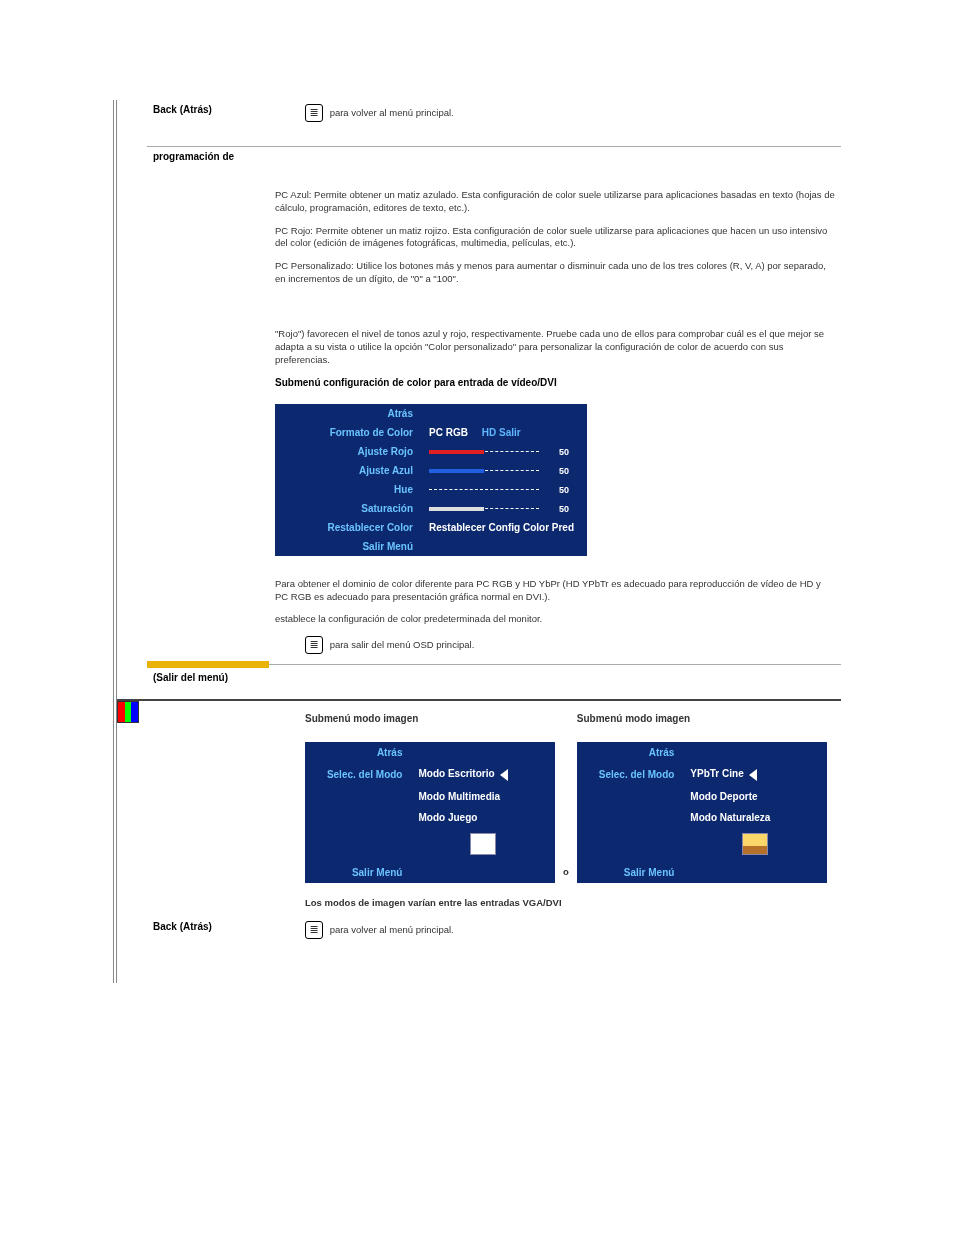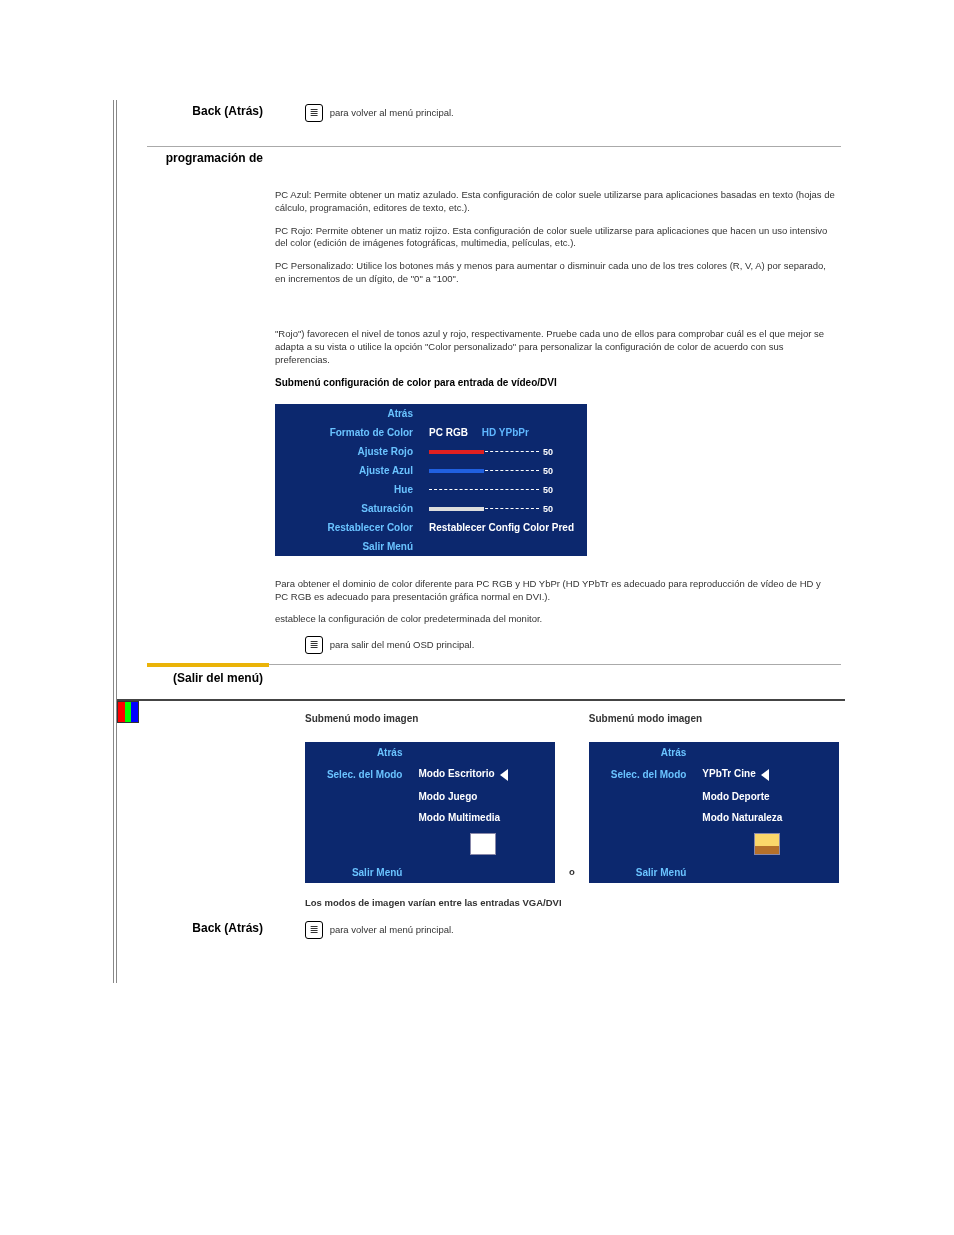--- a/index.html
+++ b/index.html
@@ -28,23 +28,22 @@
     border-collapse: collapse;
   }
   .inner-table > tbody > tr > td {
     vertical-align: top;
     padding: 4px 6px;
     border: none;
   }
   .label-cell {
     border-left: 4px double #888;
     width: 110px;
-    text-align: right;
-    font-weight: bold;
-    font-size: 12px;
+    font-weight: bold;
+    font-size: 10px;
     color: #000;
     padding-right: 8px;
   }
   .content-cell {
     border-left: 4px double #888;
     width: 560px;
     font-size: 9.5px;
     color: #333;
     padding-left: 8px;
     padding-right: 0;
@@ -112,21 +111,21 @@
     left: 0; top: 2px;
     height: 4px;
     width: 50%;
   }
   .fill-red   { background: #e02020; }
   .fill-green { background: #20b020; }
   .fill-blue  { background: #2060e0; }
   .fill-white { background: #ddd; }
   .slider-num {
     display: inline-block;
-    margin-left: 4px;
+    margin-left: 20px;
     color: #fff;
     font-size: 9px;
     font-weight: bold;
   }
   .menu-btn {
     display: inline-block;
     width: 16px; height: 16px;
     border: 1.5px solid #000;
     border-radius: 3px;
     vertical-align: middle;
@@ -150,21 +149,21 @@
     border: 1px solid #333;
   }
   .bold-head {
     font-weight: bold;
     color: #000;
     font-size: 10px;
   }
   .img-mode-row {
     display: flex;
     align-items: center;
-    gap: 10px;
+    gap: 4px;
     margin: 8px 0 4px 30px;
   }
   .img-mode-col { flex: 0 0 auto; }
   .img-head { font-weight: bold; font-size: 10px; margin-bottom: 18px; }
   .osd-sm { width: 250px; }
   .osd-sm td { padding: 5px 8px; }
   .osd-right {
     width: 130px;
     color: #fff;
     font-weight: bold;
@@ -238,21 +237,21 @@
           <tbody>
                           <tr>
                             <td class="osd-label">Atrás</td>
                             <td class="osd-val"></td>
                           </tr>
           <tr>
             <td class="osd-label">Formato de Color</td>
             <td class="osd-val">
               <span>PC RGB</span>
               &nbsp;&nbsp;&nbsp;
-              <span class="osd-selected">HD YPbPr</span>
+              <span class="osd-selected">HD Salir</span>
             </td>
           </tr>
           <tr>
             <td class="osd-label">Ajuste Rojo</td>
             <td class="osd-val"><span class="slider"><span class="fill fill-red"></span></span><span class="slider-num">50</span></td>
           </tr>
           <tr>
             <td class="osd-label">Ajuste Azul</td>
             <td class="osd-val"><span class="slider"><span class="fill fill-blue"></span></span><span class="slider-num">50</span></td>
           </tr>
@@ -279,21 +278,21 @@
       <p style="white-space:normal">Para obtener el dominio de color diferente para PC RGB y HD YbPr (HD YPbTr es adecuado para reproducción de vídeo de HD y PC RGB es adecuado para presentación gráfica normal en DVI.).</p>
       <p>establece la configuración de color predeterminada del monitor.</p>
       <p style="margin:6px 0 6px 30px;">
         <span class="menu-btn"></span>
         <span>para salir del menú OSD principal.</span>
       </p>
     </td>
   </tr>
 
   <tr>
-    <td class="label-cell" style="border-top:4px solid #eab308">(Salir del menú)</td>
+    <td class="label-cell" style="border-top:7px solid #eab308">(Salir del menú)</td>
     <td class="content-cell" style="border-top:1px solid #aaa;height:26px"></td>
   </tr>
 
   </tbody>
   </table>
 </td>
 </tr>
 
 <tr class="heavy-divider">
           <td></td>
@@ -320,25 +319,25 @@
                               <tr>
                                 <td class="osd-label" style="width:90px">Atrás</td>
                                 <td class="osd-right"></td>
                               </tr>
               <tr>
                 <td class="osd-label" style="width:90px">Selec. del Modo</td>
                 <td class="osd-right"><span>Modo Escritorio</span>&nbsp;&nbsp;<span class="tri"></span></td>
               </tr>
               <tr>
                                 <td></td>
+                                <td class="osd-right">Modo Multimedia</td>
+                              </tr>
+              <tr>
+                                <td></td>
                                 <td class="osd-right">Modo Juego</td>
-                              </tr>
-              <tr>
-                                <td></td>
-                                <td class="osd-right">Modo Multimedia</td>
                               </tr>
               <tr>
                                 <td></td>
                                 <td class="osd-right" style="text-align:center"><span class="mode-icon"></span></td>
                               </tr>
               <tr>
                                 <td class="osd-label" style="width:90px">Salir Menú</td>
                                 <td class="osd-right"></td>
                               </tr>
             </tbody>

